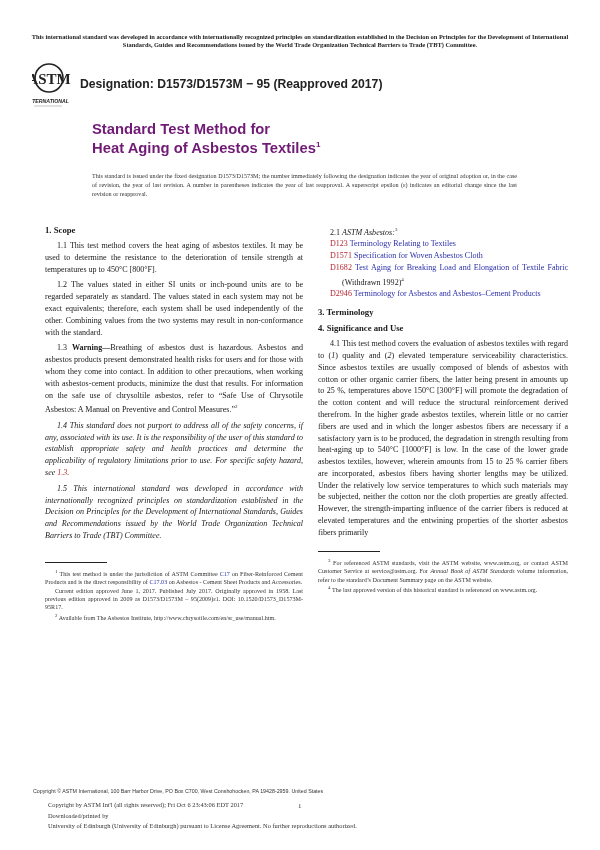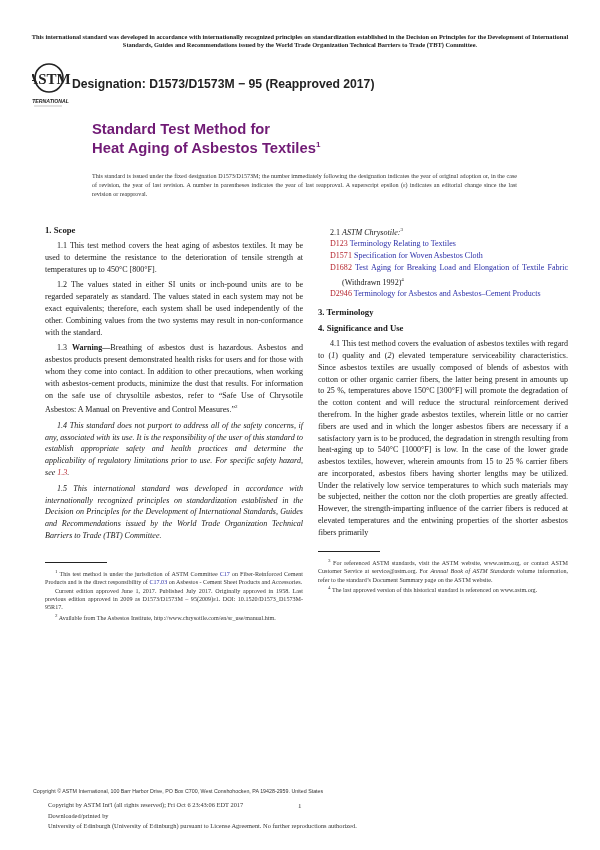--- a/index.html
+++ b/index.html
@@ -1,20 +1,20 @@
 <!DOCTYPE html>
 <html><head>
 <meta charset="utf-8">
 <style>
   html, body { margin: 0; padding: 0; background: #ffffff; }
   body { width: 600px; height: 850px; position: relative; overflow: hidden; font-family: "Liberation Serif", serif; color: #1a1a1a; }
   .abs { position: absolute; }
   .preamble { left: 30px; top: 33px; width: 540px; text-align: center; font-size: 6.4px; line-height: 8.3px; font-weight: bold; color: #222; }
   .logo { left: 32px; top: 60px; width: 56px; height: 50px; text-decoration: underline; }
-  .designation { left: 72px; top: 77px; font-family: "Liberation Sans", sans-serif; font-size: 12.2px; font-weight: bold; color: #222; }
+  .designation { left: 80px; top: 77px; font-family: "Liberation Sans", sans-serif; font-size: 12.2px; font-weight: bold; color: #222; }
   .title { left: 92px; top: 121px; font-family: "Liberation Sans", sans-serif; font-weight: bold; font-size: 14.8px; line-height: 16px; color: #701a75; }
   .title sup { font-size: 8px; vertical-align: 6px; }
   .issued { left: 92px; top: 172px; width: 425px; font-size: 6.1px; line-height: 8.8px; text-align: justify; color: #333; }
   .col { font-size: 8.05px; line-height: 11.8px; text-align: justify; }
   .col-left { left: 45px; top: 224px; width: 258px; }
   .col-right { left: 318px; top: 224px; width: 250px; }
   h2 { font-size: 8.7px; font-weight: bold; margin: 0 0 4px 0; line-height: 12px; }
   p { margin: 0 0 4px 0; text-indent: 12px; }
   .ref { color: #b5262f; }
   .lnk { color: #2b2fa8; }
@@ -62,21 +62,21 @@
   <div style="height:16px"></div>
   <div class="fnrule"></div>
   <div class="fn" style="margin-top:5px">
     <p><sup>1</sup><span> This test method is under the jurisdiction of ASTM Committee </span><a class="lnk">C17</a><span> on Fiber-Reinforced Cement Products and is the direct responsibility of </span><a class="lnk">C17.03</a><span> on Asbestos - Cement Sheet Products and Accessories.</span></p>
     <p>Current edition approved June 1, 2017. Published July 2017. Originally approved in 1958. Last previous edition approved in 2009 as D1573/D1573M – 95(2009)ε1. DOI: 10.1520/D1573_D1573M-95R17.</p>
     <p><sup>2</sup><span> Available from The Asbestos Institute, http://www.chrysotile.com/en/sr_use/manual.htm.</span></p>
   </div>
 </div>
 
 <div class="abs col col-right">
-  <div style="margin-left:12px"><span>2.1 </span><i>ASTM Chrysotile:</i><sup>3</sup></div>
+  <div style="margin-left:12px"><span>2.1 </span><i>ASTM Asbestos:</i><sup>3</sup></div>
   <div class="refline" style="margin-left:0;padding-left:24px;text-indent:-12px"><a class="ref">D123</a> <a class="lnk">Terminology Relating to Textiles</a></div>
   <div class="refline" style="margin-left:0;padding-left:24px;text-indent:-12px"><a class="ref">D1571</a> <a class="lnk">Specification for Woven Asbestos Cloth</a></div>
   <div class="refline" style="margin-left:0;padding-left:24px;text-indent:-12px"><a class="ref">D1682</a> <a class="lnk">Test Aging for Breaking Load and Elongation of Textile Fabric</a><span> (Withdrawn 1992)</span><sup>4</sup></div>
   <div class="refline" style="margin-left:0;padding-left:24px;text-indent:-12px;margin-bottom:6px"><a class="ref">D2946</a> <a class="lnk">Terminology for Asbestos and Asbestos–Cement Products</a></div>
 
   <h2>3. Terminology</h2>
 
   <h2>4. Significance and Use</h2>
   <p><span>4.1 This test method covers the evaluation of asbestos textiles with regard to (</span><i>1</i><span>) quality and (</span><i>2</i><span>) elevated temperature serviceability characteristics. Since asbestos textiles are usually composed of blends of asbestos with cotton or other organic carrier fibers, the latter being present in amounts up to 25 %, temperatures above 150°C [300°F] will promote the degradation of the cotton content and will reduce the structural reinforcement derived therefrom. In the higher grade asbestos textiles, wherein little or no carrier fibers are used and in which the longer asbestos fibers are necessary if a satisfactory yarn is to be produced, the degradation in strength resulting from heat-aging up to 540°C [1000°F] is low. In the case of the lower grade asbestos textiles, however, wherein amounts from 15 to 25 % carrier fibers are incorporated, asbestos fibers having shorter lengths may be utilized. Under the relatively low service temperatures to which such materials may be subjected, neither the cotton nor the cloth properties are greatly affected. However, the strength-imparting influence of the carrier fibers is reduced at elevated temperatures and the entwining properties of the shorter asbestos fibers primarily</span></p>
 

